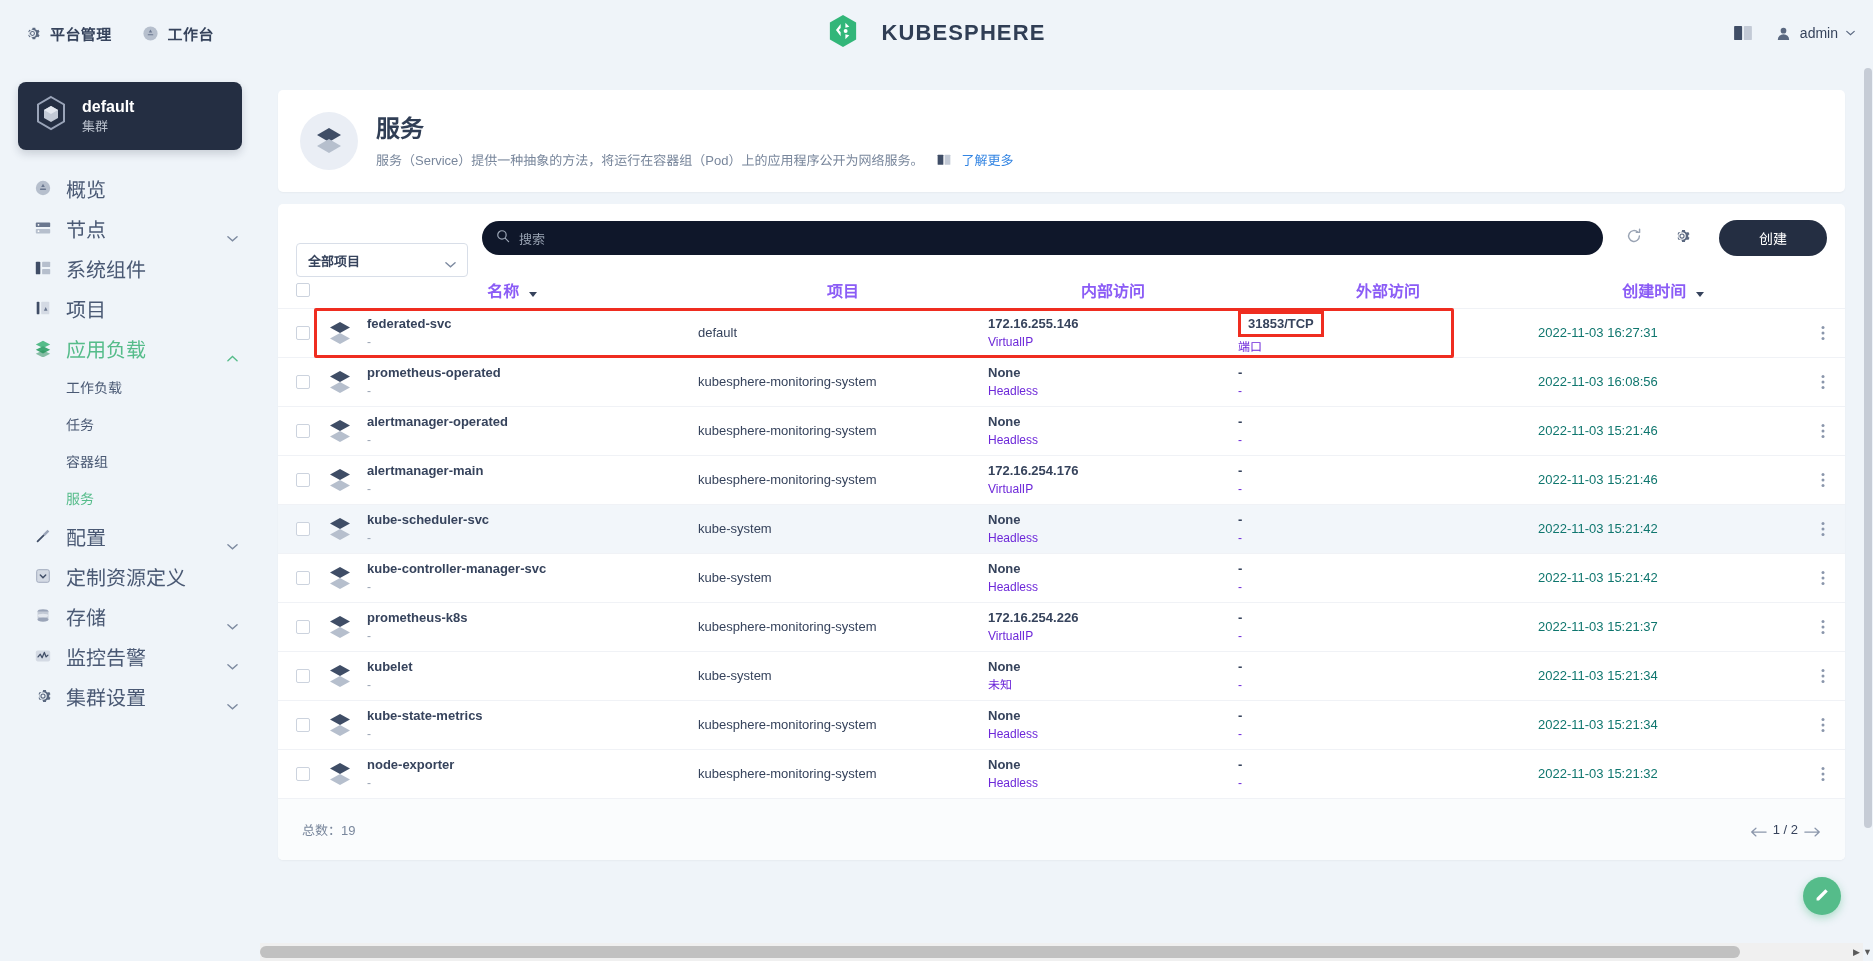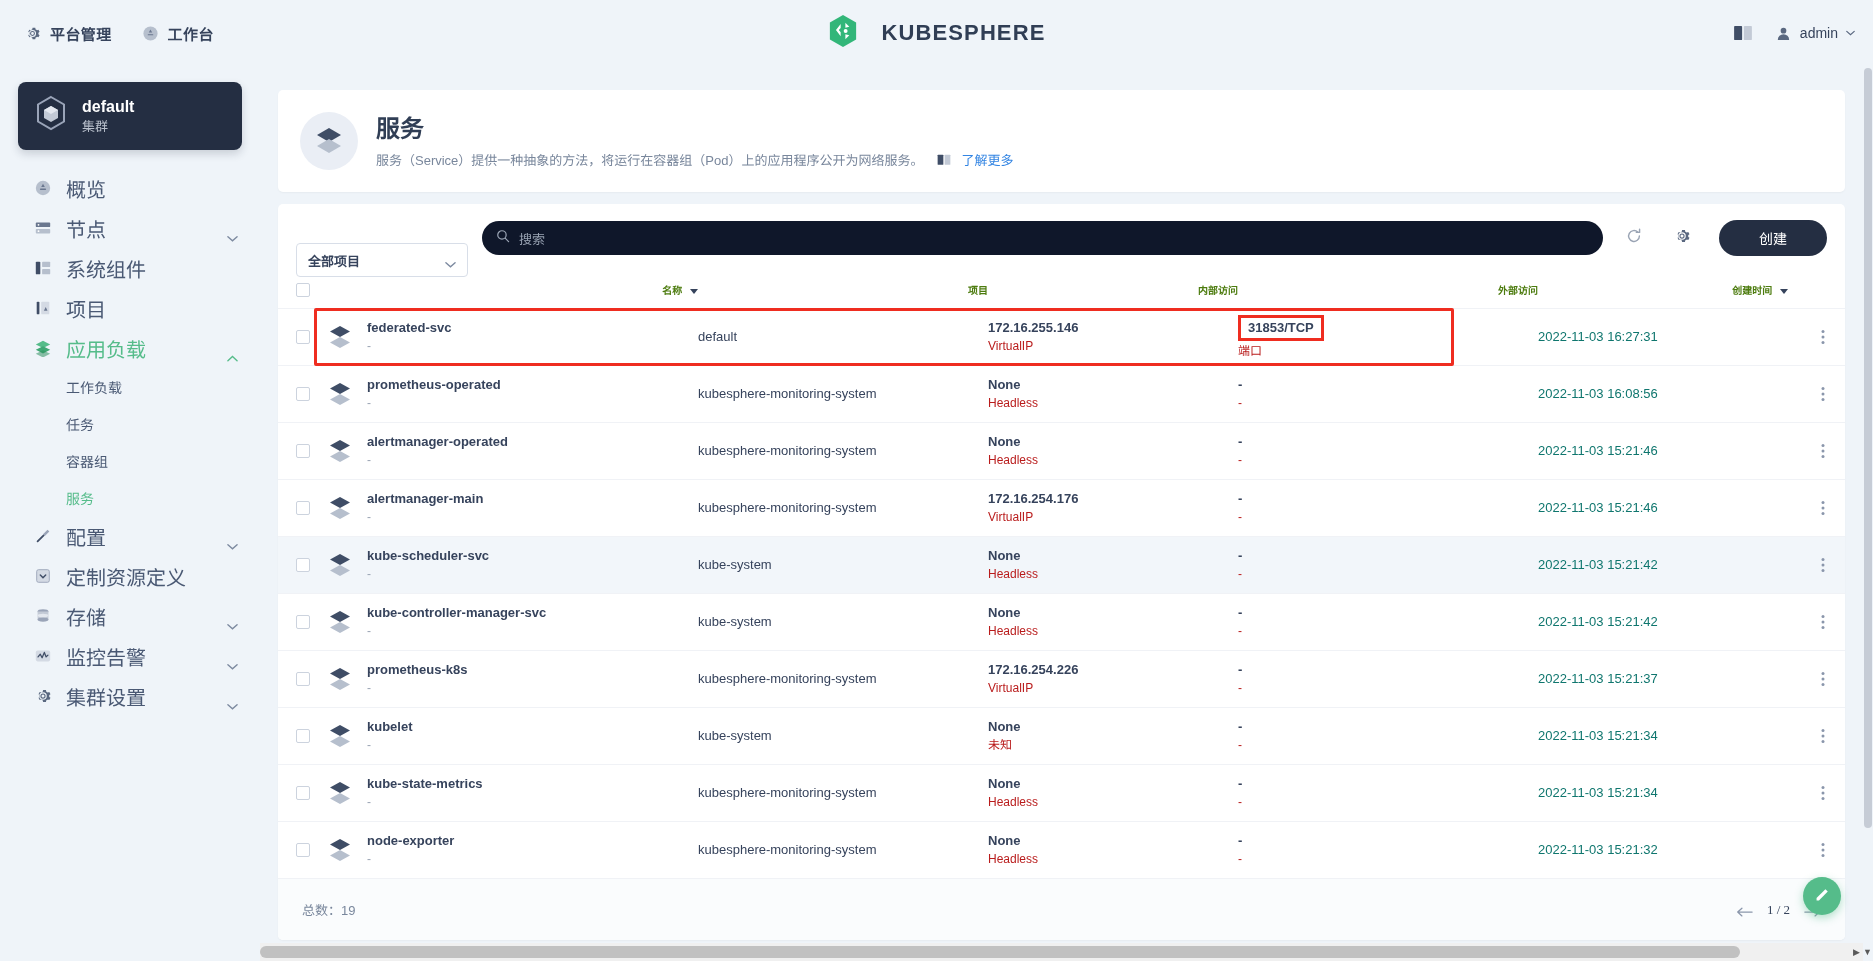--- a/index.html
+++ b/index.html
@@ -110,66 +110,66 @@
   .tool-btn { width: 34px; height: 34px; display:flex; align-items:center; justify-content:center; cursor:pointer; }
   #create-btn {
     height: 36px; min-width: 108px; border-radius: 18px; background: #242e42;
     color: #fff; font-size: 14px; display: flex; align-items: center; justify-content: center;
     cursor: pointer; margin-left: 6px; padding: 0 22px;
   }
 
   
   table { width: 100%; border-collapse: collapse; table-layout: fixed; }
   thead th {
-    height: 36px; text-align: right; font-size: 10px; color: #4d7c0f; font-weight: 600;
+    height: 36px; text-align: center; font-size: 16px; color: #8b5cf6; font-weight: 600;
     padding: 0; vertical-align: middle;
   }
   .col-chk   { width: 48px; padding-left: 18px !important; }
   .col-name  { width: 372px; }
   .col-proj  { width: 290px; }
   .col-int   { width: 250px; }
   .col-ext   { width: 300px; }
   .col-time  { width: 250px; }
   .col-act   { width: 70px; }
 
-  tbody tr { height: 57px; border-top: 1px solid #f0f2f6; }
+  tbody tr { height: 49px; border-top: 1px solid #f0f2f6; }
   tbody tr.alt { background: #f2f6fa; }
   tbody td { padding: 0; vertical-align: middle; font-size: 13px; color: #36435c; }
 
   .chk {
     width: 14px; height: 14px; border: 1px solid #ccd3de; border-radius: 2px;
     background: #fff; display: block; cursor: pointer;
   }
   .name-cell { display: flex; align-items: center; gap: 13px; }
   .svc-ico { width: 28px; height: 28px; flex: 0 0 28px; display:block; }
   .name-main { font-size: 13px; font-weight: 700; color: #36435c; line-height: 17px; }
   .name-sub { font-size: 12px; color: #9aa4b4; line-height: 16px; margin-top: 2px; }
   .two-main { font-size: 13px; font-weight: 700; color: #36435c; line-height: 17px; }
-  .two-sub { font-size: 12px; color: #b91c1c; line-height: 16px; margin-top: 2px; }
+  .two-sub { font-size: 12px; color: #6d28d9; line-height: 16px; margin-top: 2px; }
   .plain { font-size: 13px; color: #36435c; }
   .time { font-size: 13px; color: #0f766e; }
   .dots { width: 18px; height: 18px; display:block; cursor:pointer; margin: 0 auto; }
 
   
   .row-hl { position: relative; }
   .row-hl::after {
     content: ""; position: absolute; left: 36px; right: 404px; top: -1px; bottom: -1px;
     border: 3px solid #ef2d20; border-radius: 2px; pointer-events: none; z-index: 3;
   }
   .port-hl {
     display: inline-block; border: 3px solid #ef2d20; padding: 1px 7px 2px 7px;
     position: relative; z-index: 4; background: #fff;
   }
 
   #footer {
     height: 62px; display: flex; align-items: center; padding: 0 24px;
     border-top: 1px solid #f0f2f6; background: #fafcfd;
   }
   #total { font-size: 13px; color: #79879c; }
-  #pager { margin-left: auto; display: flex; align-items: center; gap: 14px; font-family: Liberation Serif, serif; }
+  #pager { margin-left: auto; display: flex; align-items: center; gap: 6px; }
   .parrow { width: 17px; height: 12px; display:block; cursor: pointer; }
   #pageinfo { font-size: 13px; color: #36435c; }
 
   
   #vscroll { position: absolute; right: 0; top: 66px; width: 10px; bottom: 18px; background: #eff4f9; }
   #vthumb { position: absolute; right: 1px; top: 2px; width: 8px; height: 760px; background: #c6ccd6; border-radius: 4px; }
   #hscroll { position: absolute; left: 260px; right: 10px; bottom: 0; height: 18px; background: #f0f0f0; }
   #hthumb { position: absolute; left: 0; top: 3px; width: 1480px; height: 12px; background: #c1c1c1; border-radius: 6px; }
   .sb-arrow { position: absolute; font-size: 9px; color: #5a5a5a; }
 

